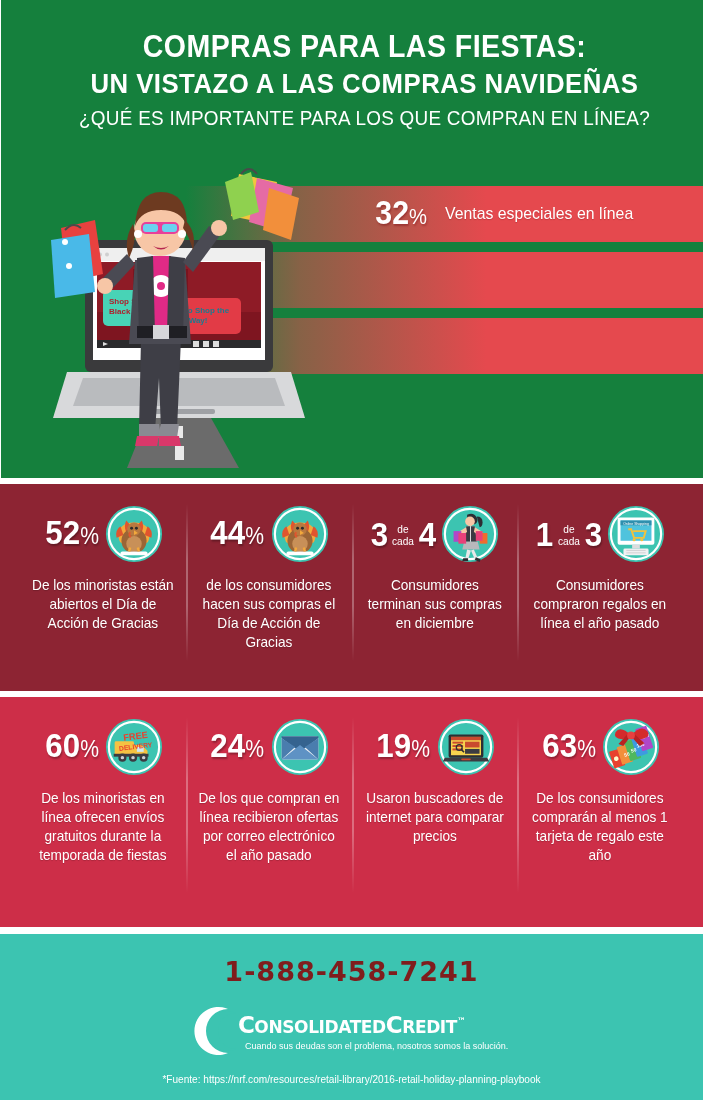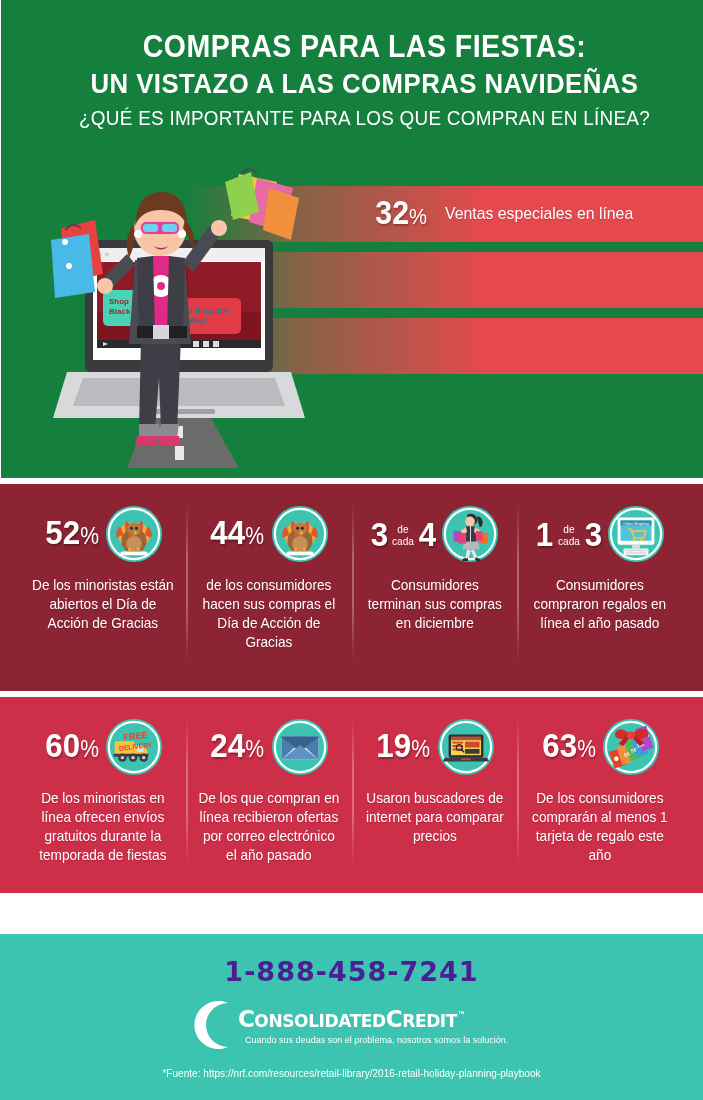--- a/index.html
+++ b/index.html
@@ -53,21 +53,21 @@
   
   .illus { position: absolute; left: 42px; top: 168px; width: 265px; height: 300px; z-index: 5; }
 
   
   .sec-dark {
     position: absolute; left: 0; top: 484px; width: 703px; height: 207px;
     background: #8d2433;
   }
   
   .sec-pink {
-    position: absolute; left: 0; top: 697px; width: 703px; height: 196px;
+    position: absolute; left: 0; top: 697px; width: 703px; height: 230px;
     background: #cd2e48;
   }
   .stat-grid { display: flex; height: 100%; padding: 14px 20px 6px; }
   .stat-cell {
     flex: 1; position: relative; display: flex; flex-direction: column;
     align-items: center; padding: 0 6px;
   }
   .stat-cell + .stat-cell::before {
     content: ""; position: absolute; left: 0; top: 6px; width: 2px; height: 84%;
     background: linear-gradient(to bottom, rgba(255,255,255,0) 0%, rgba(255,255,255,.30) 35%, rgba(255,255,255,.30) 65%, rgba(255,255,255,0) 100%);
@@ -94,24 +94,24 @@
     margin-top: 6px; transform: scaleX(.94);
     text-shadow: 0 1px 1px rgba(0,0,0,.18);
   }
 
   
   .sec-foot {
     position: absolute; left: 0; top: 934px; width: 703px; height: 166px;
     background: #3cc4b1; text-align: center;
   }
   .phone {
-    color: #4c1d95; font-weight: bold; font-size: 27px; letter-spacing: 1px;
+    color: #7f1d1d; font-weight: bold; font-size: 27px; letter-spacing: 1px;
     padding-top: 22px; font-family: "DejaVu Sans", sans-serif;
   }
-  .logo-wrap { display: flex; justify-content: center; align-items: center; margin-top: 12px; }
+  .logo-wrap { display: flex; justify-content: center; align-items: center; margin-top: 18px; }
   .logo-text { text-align: left; margin-left: -4px; }
   .logo-name {
     color: #fff; font-weight: bold; font-size: 23px; letter-spacing: -.4px;
     font-family: "DejaVu Sans", sans-serif; white-space: nowrap;
   }
   .logo-name .sm { font-size: 17px; }
   .logo-tm { font-size: 9px; vertical-align: super; }
   .logo-tag {
     color: #fff; font-size: 9.5px; margin-top: 2px; transform: scaleX(.95);
     text-align: center; white-space: nowrap;

